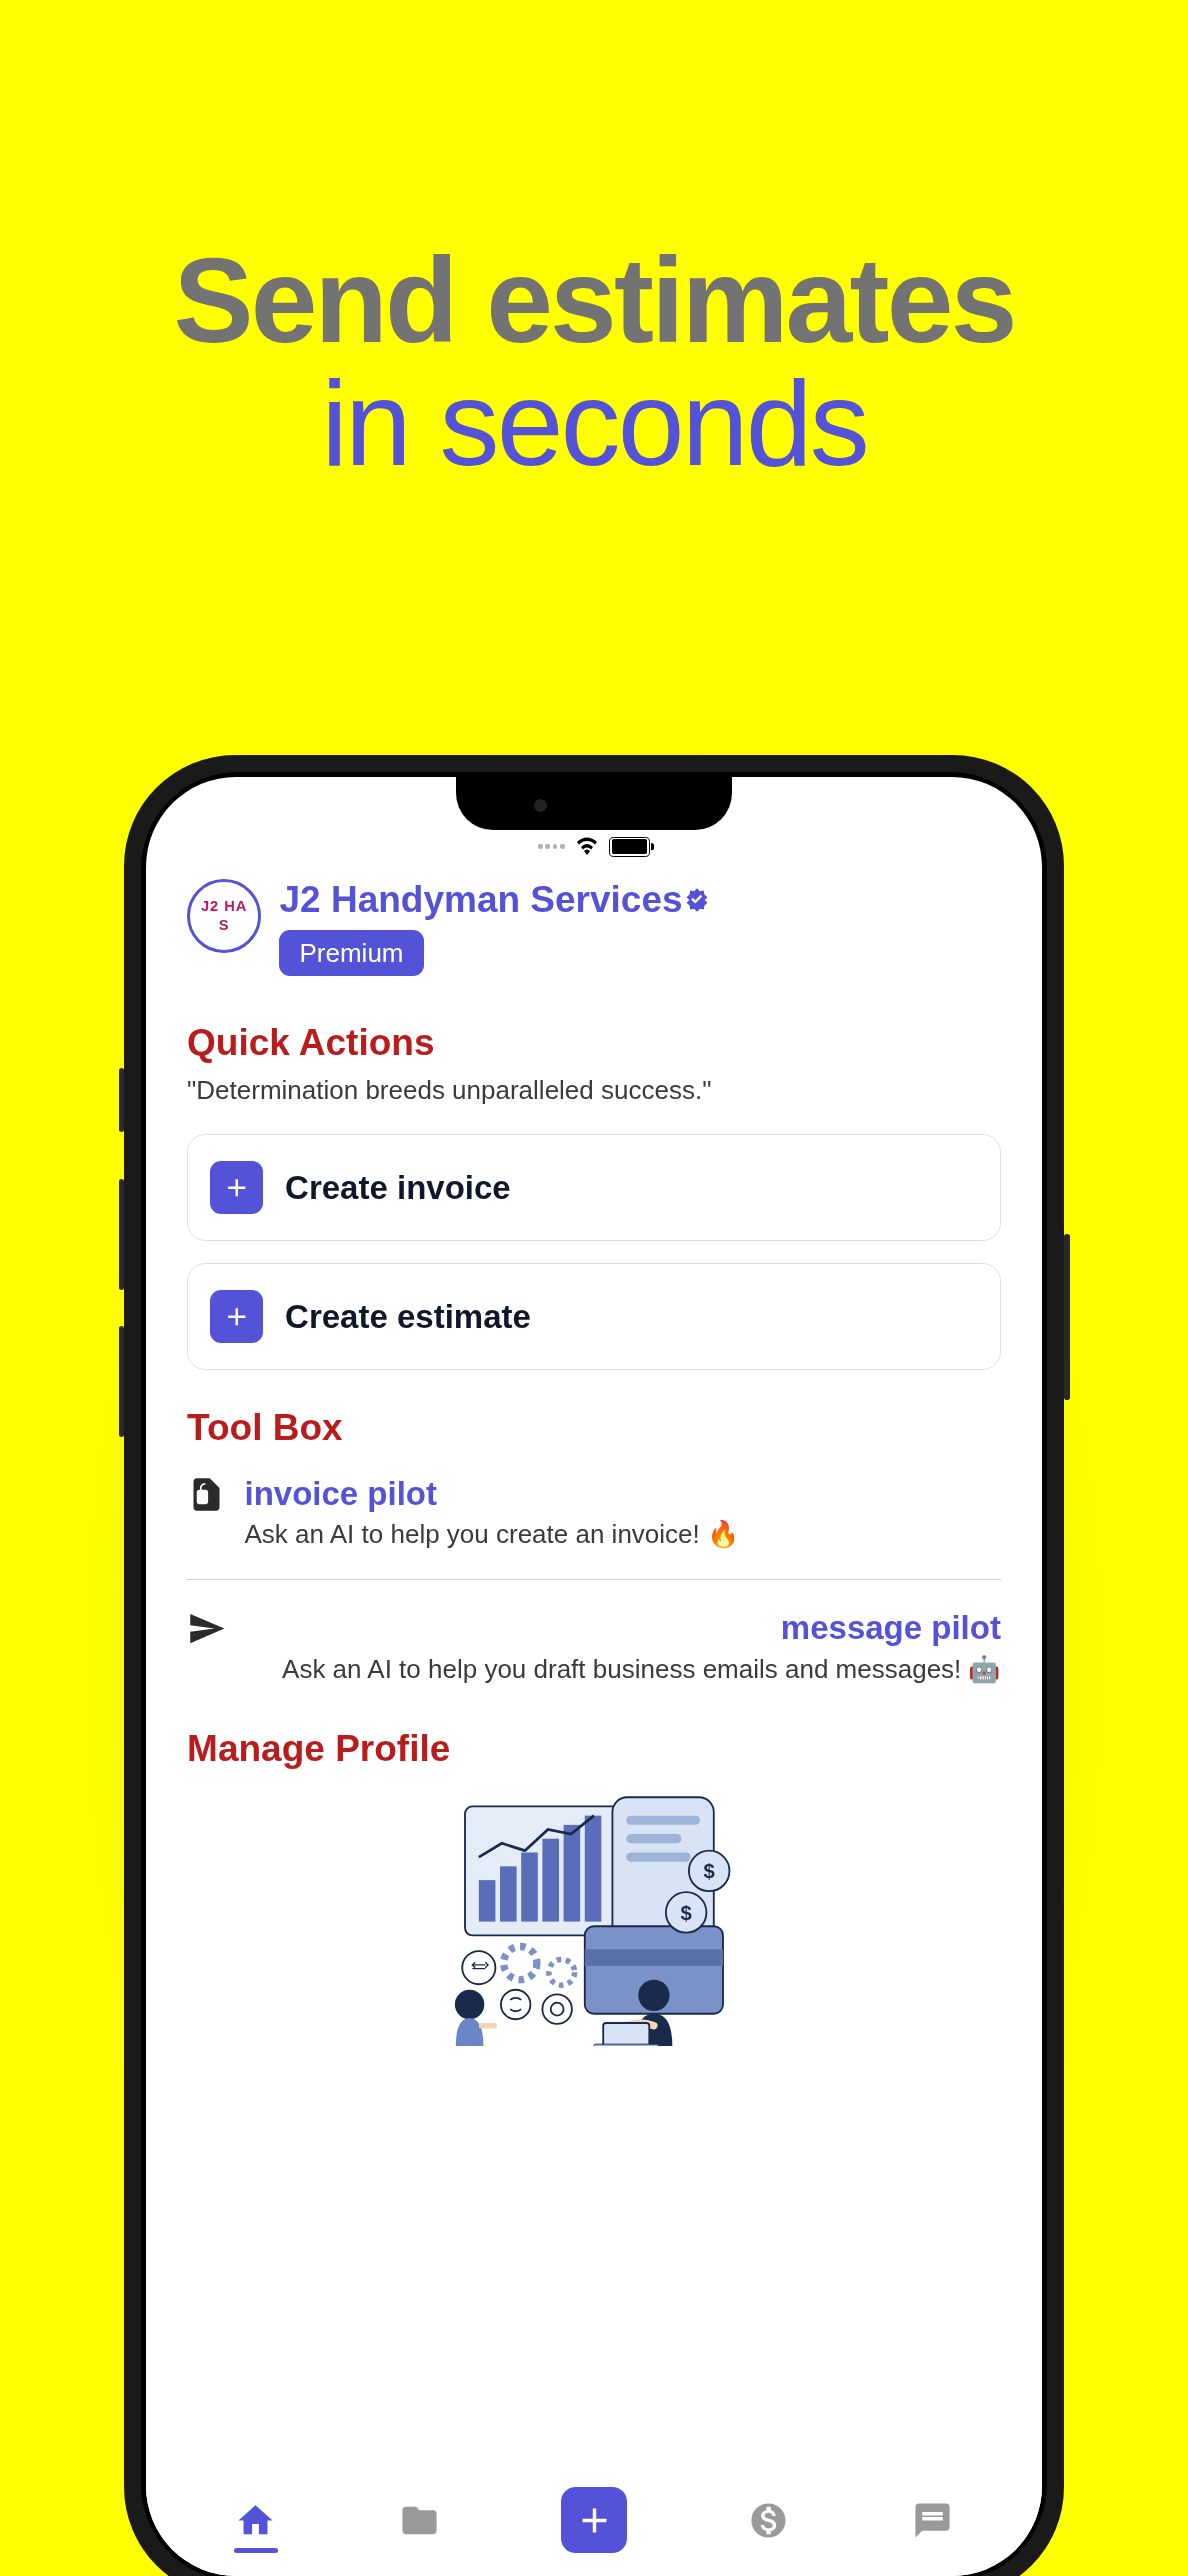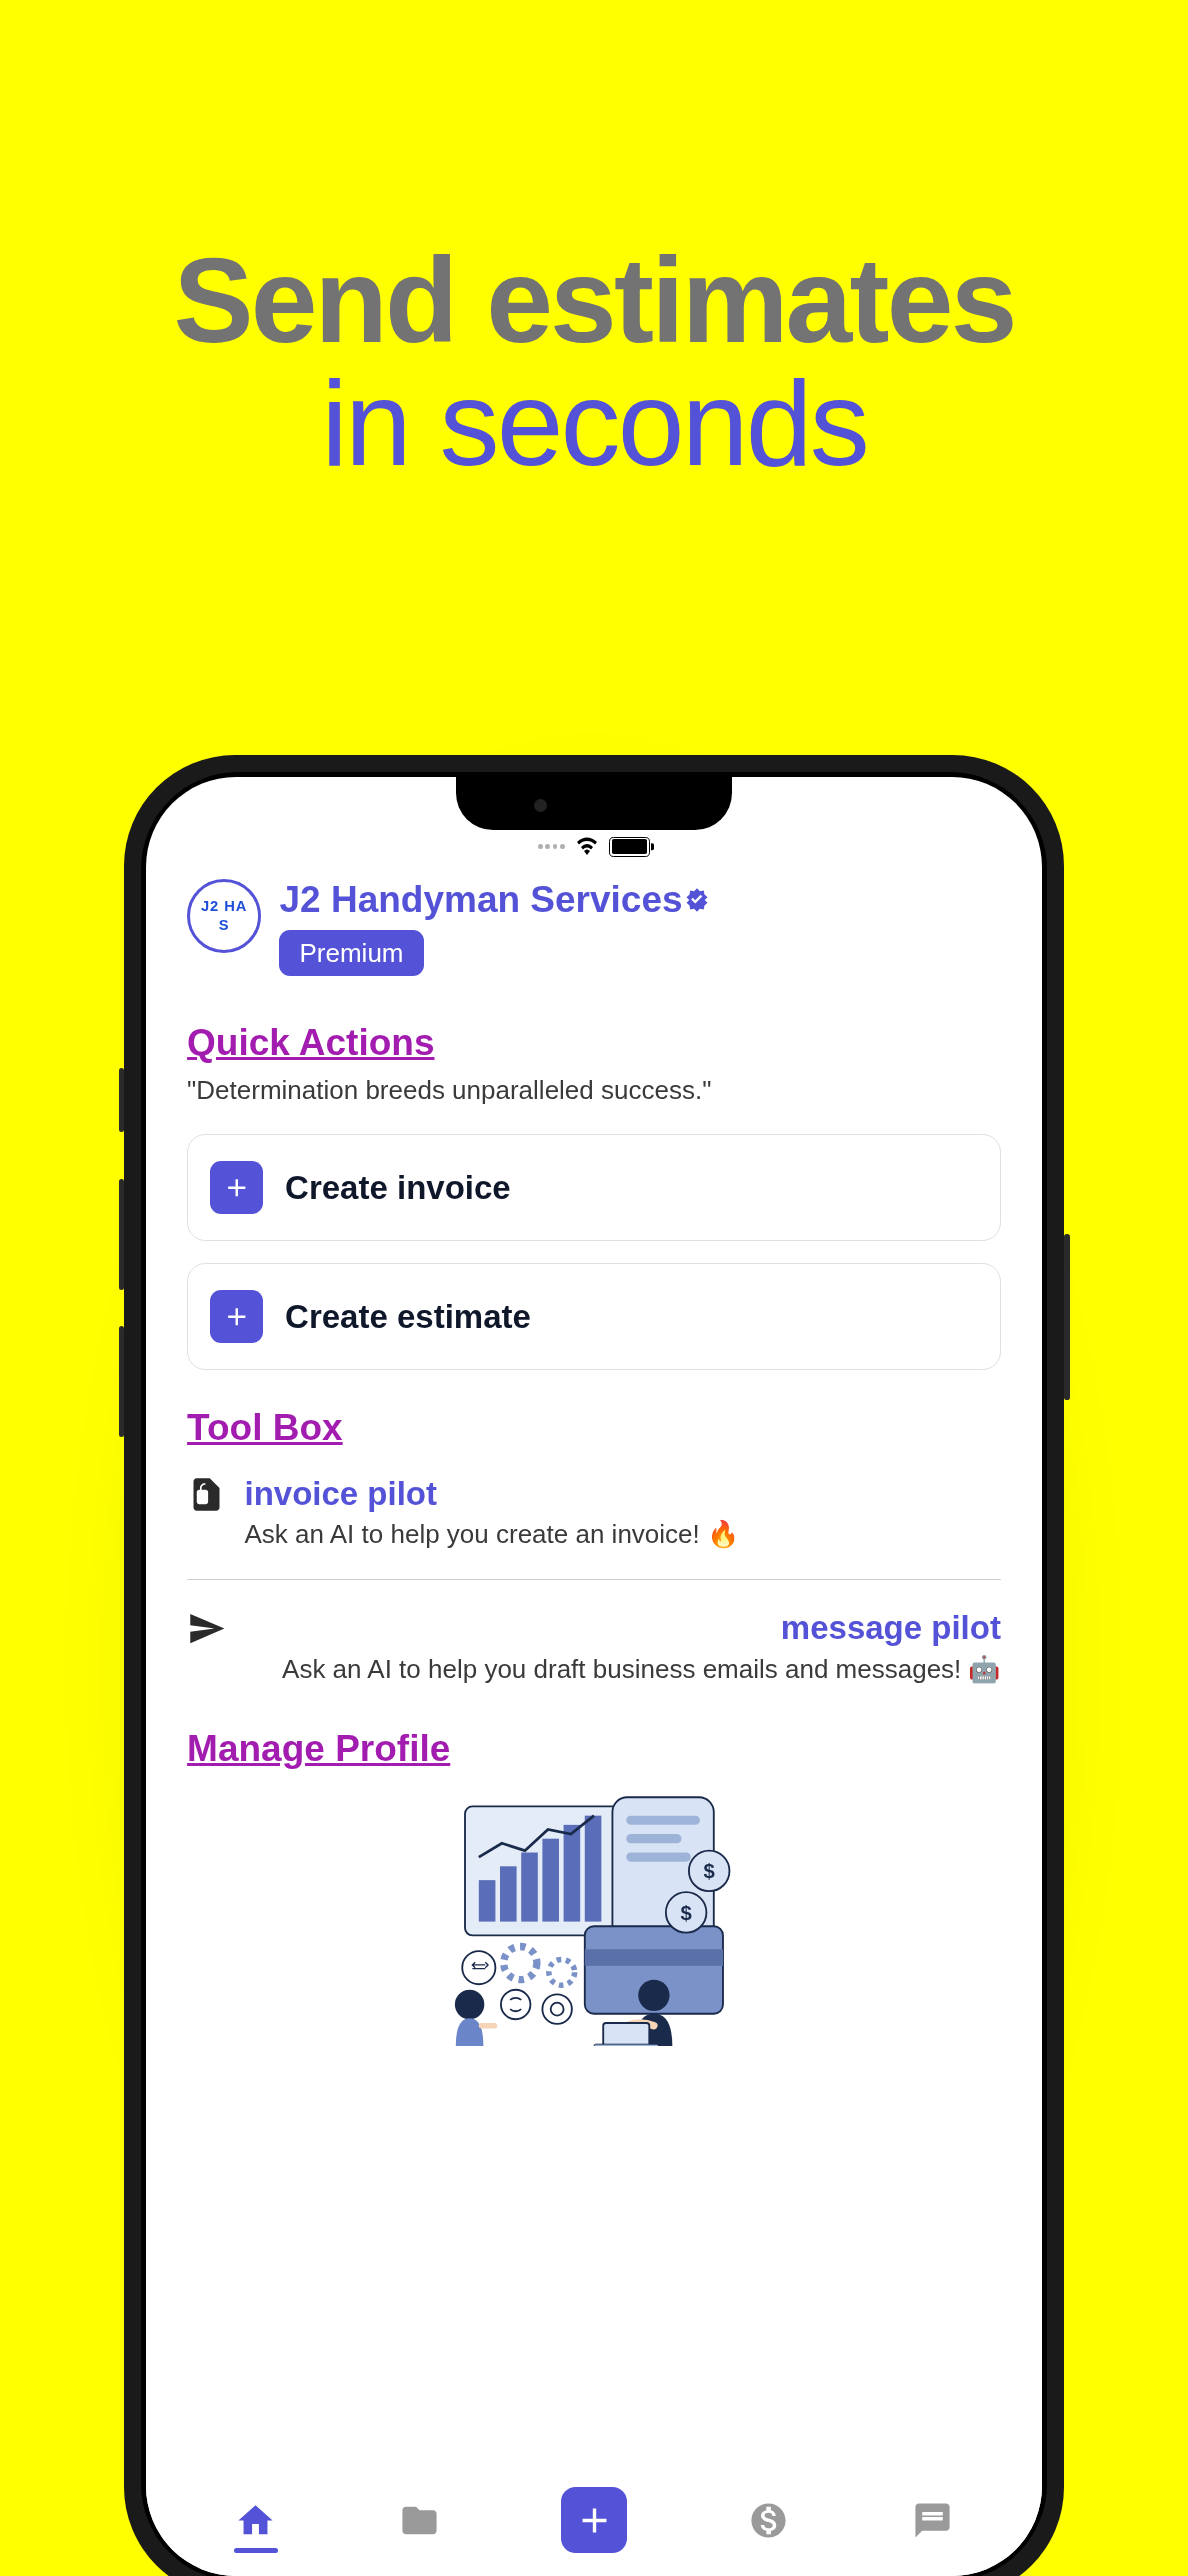--- a/index.html
+++ b/index.html
@@ -181,21 +181,21 @@
     .avatar {
       width: 74px;
       height: 74px;
       border-radius: 50%;
       border: 3.7px solid #5452D6;
       display: flex;
       align-items: center;
       justify-content: center;
       font-size: 14.7px;
       font-weight: 700;
-      color: #1d4ed8;
+      color: #be185d;
       letter-spacing: 0.9px;
       flex-shrink: 0;
       text-align: center;
       line-height: 1.3;
       padding: 7.4px;
     }
     
     .profile-info {
       display: flex;
       flex-direction: column;
@@ -225,23 +225,22 @@
       font-size: 26px;
       font-weight: 400;
       padding: 7.4px 20px;
       border-radius: 11px;
       align-self: flex-start;
     }
     
     .section-title {
       font-size: 37px;
       font-weight: 700;
-      color: #a21caf;
+      color: #b91c1c;
       margin-bottom: 11px;
-      text-decoration: underline;
     }
     
     .quote-text {
       font-size: 26px;
       color: #3a3a3a;
       margin-bottom: 28px;
     }
     
     .action-button {
       width: 100%;

